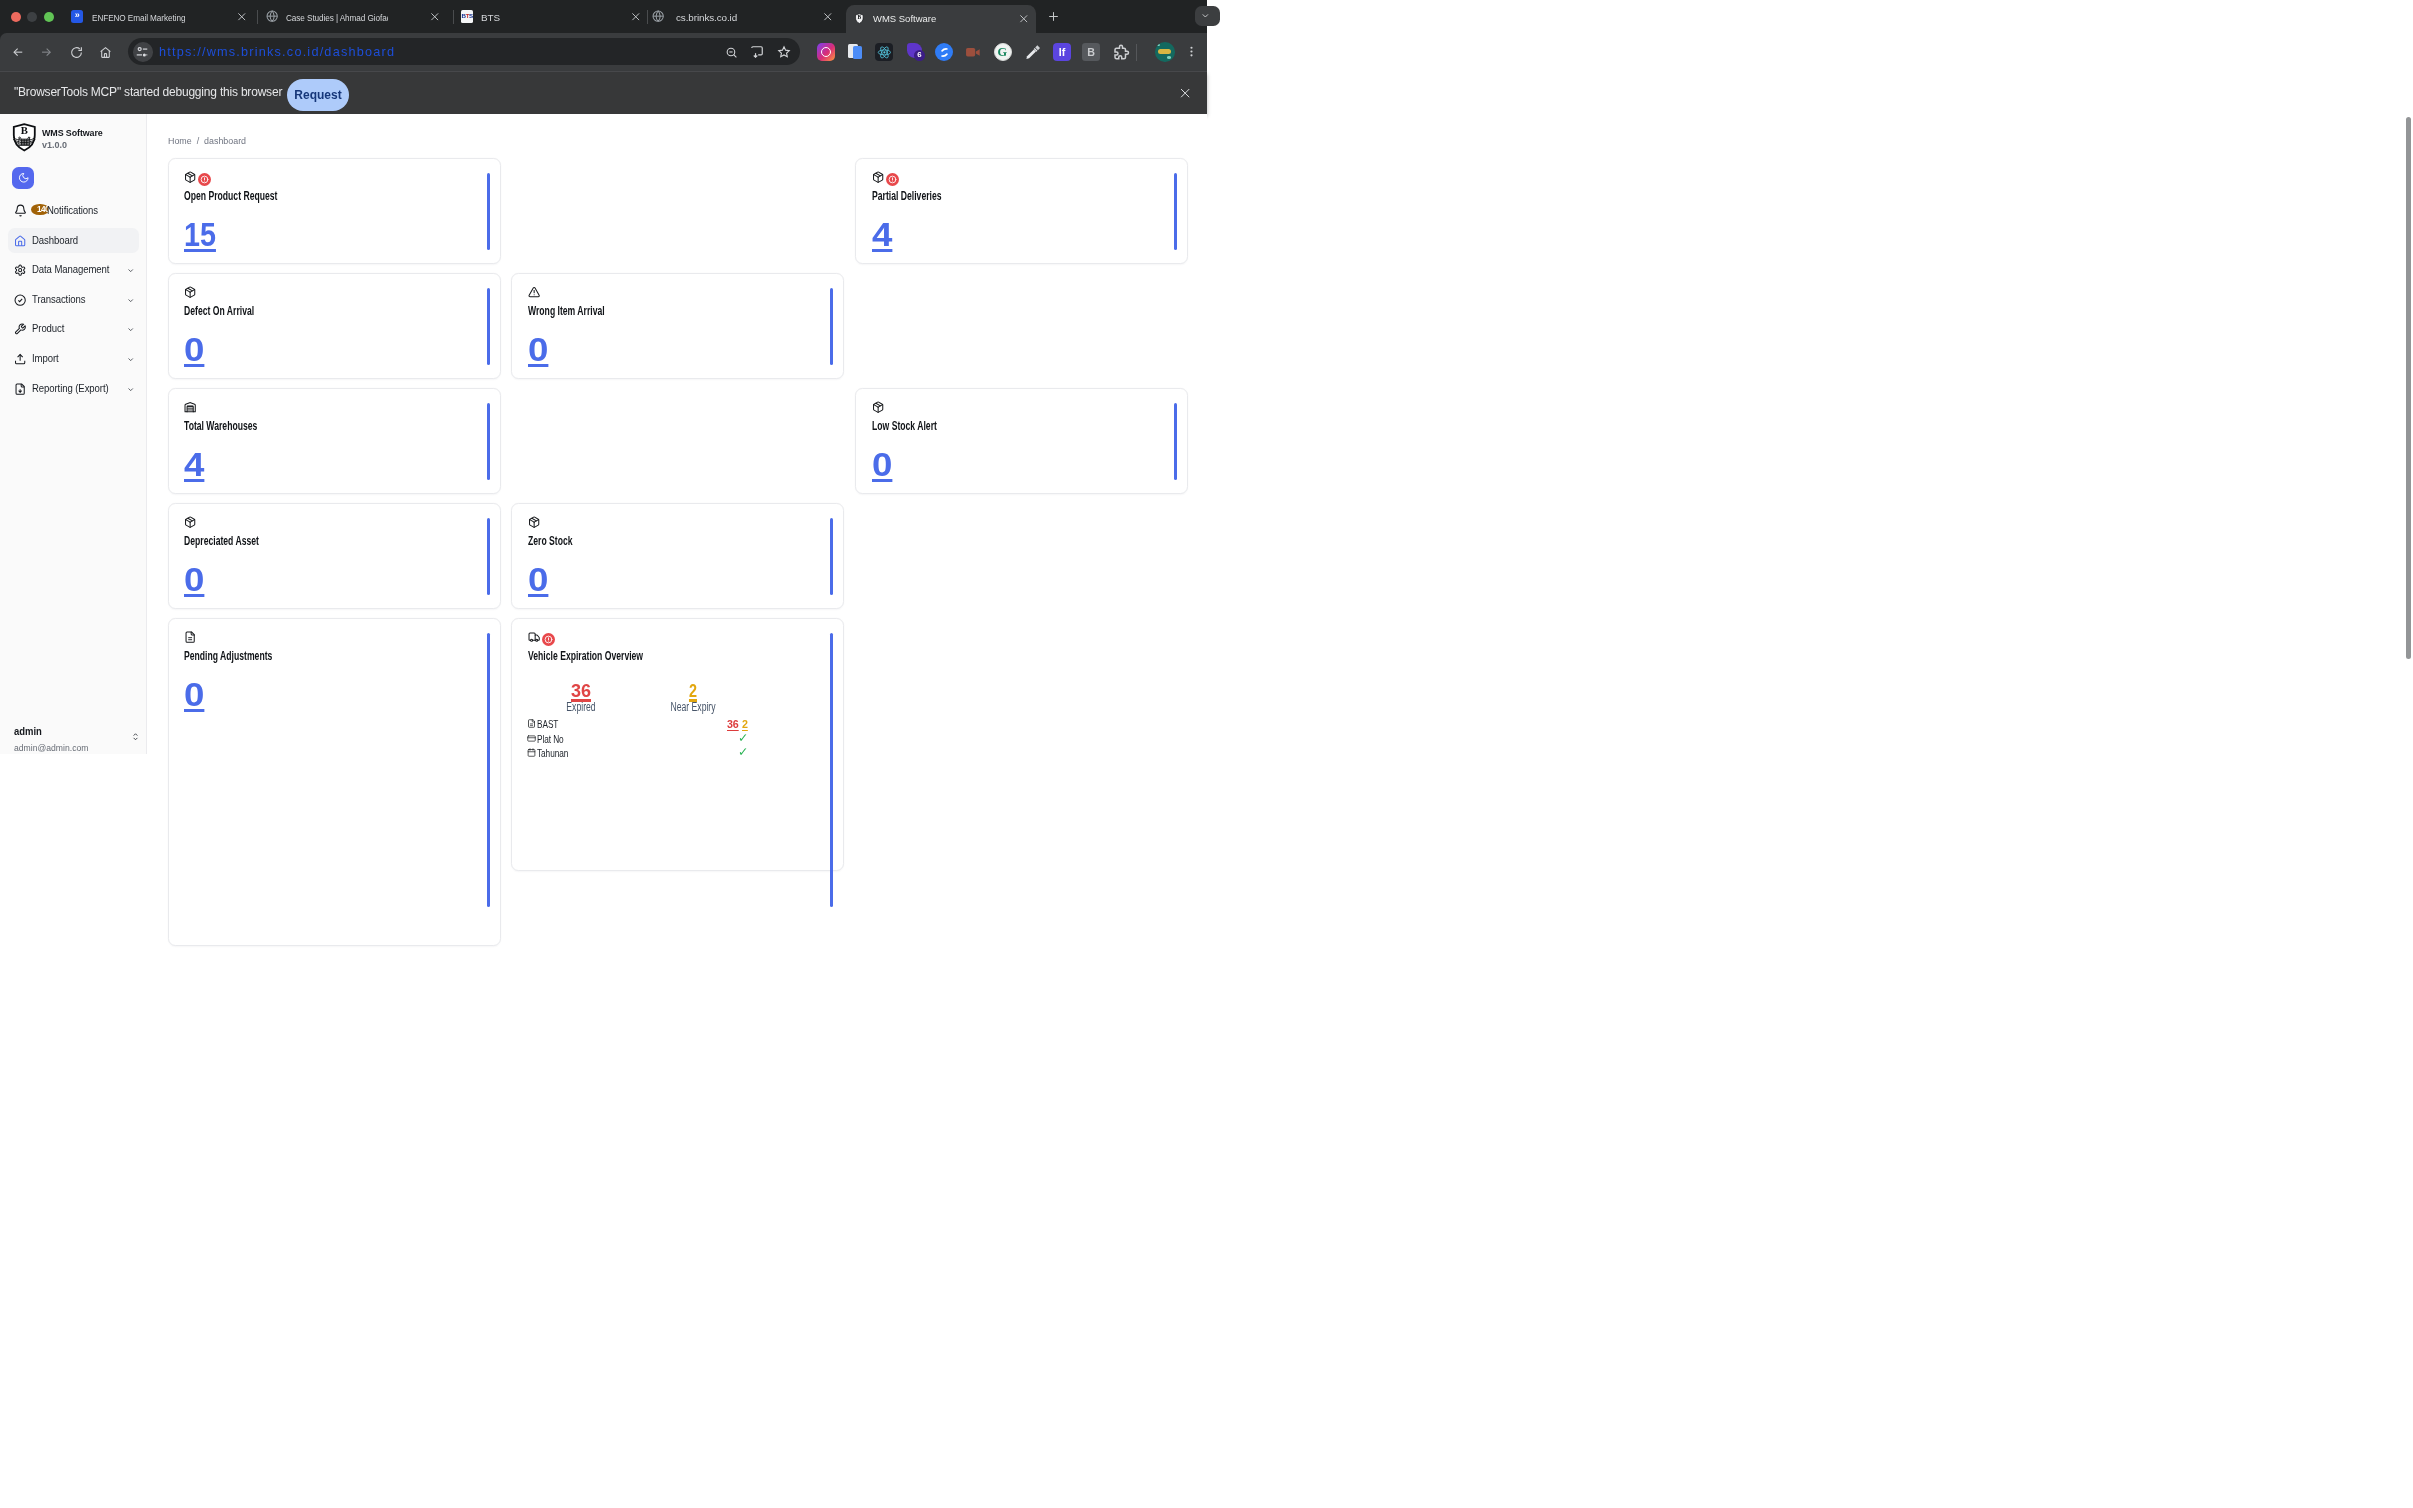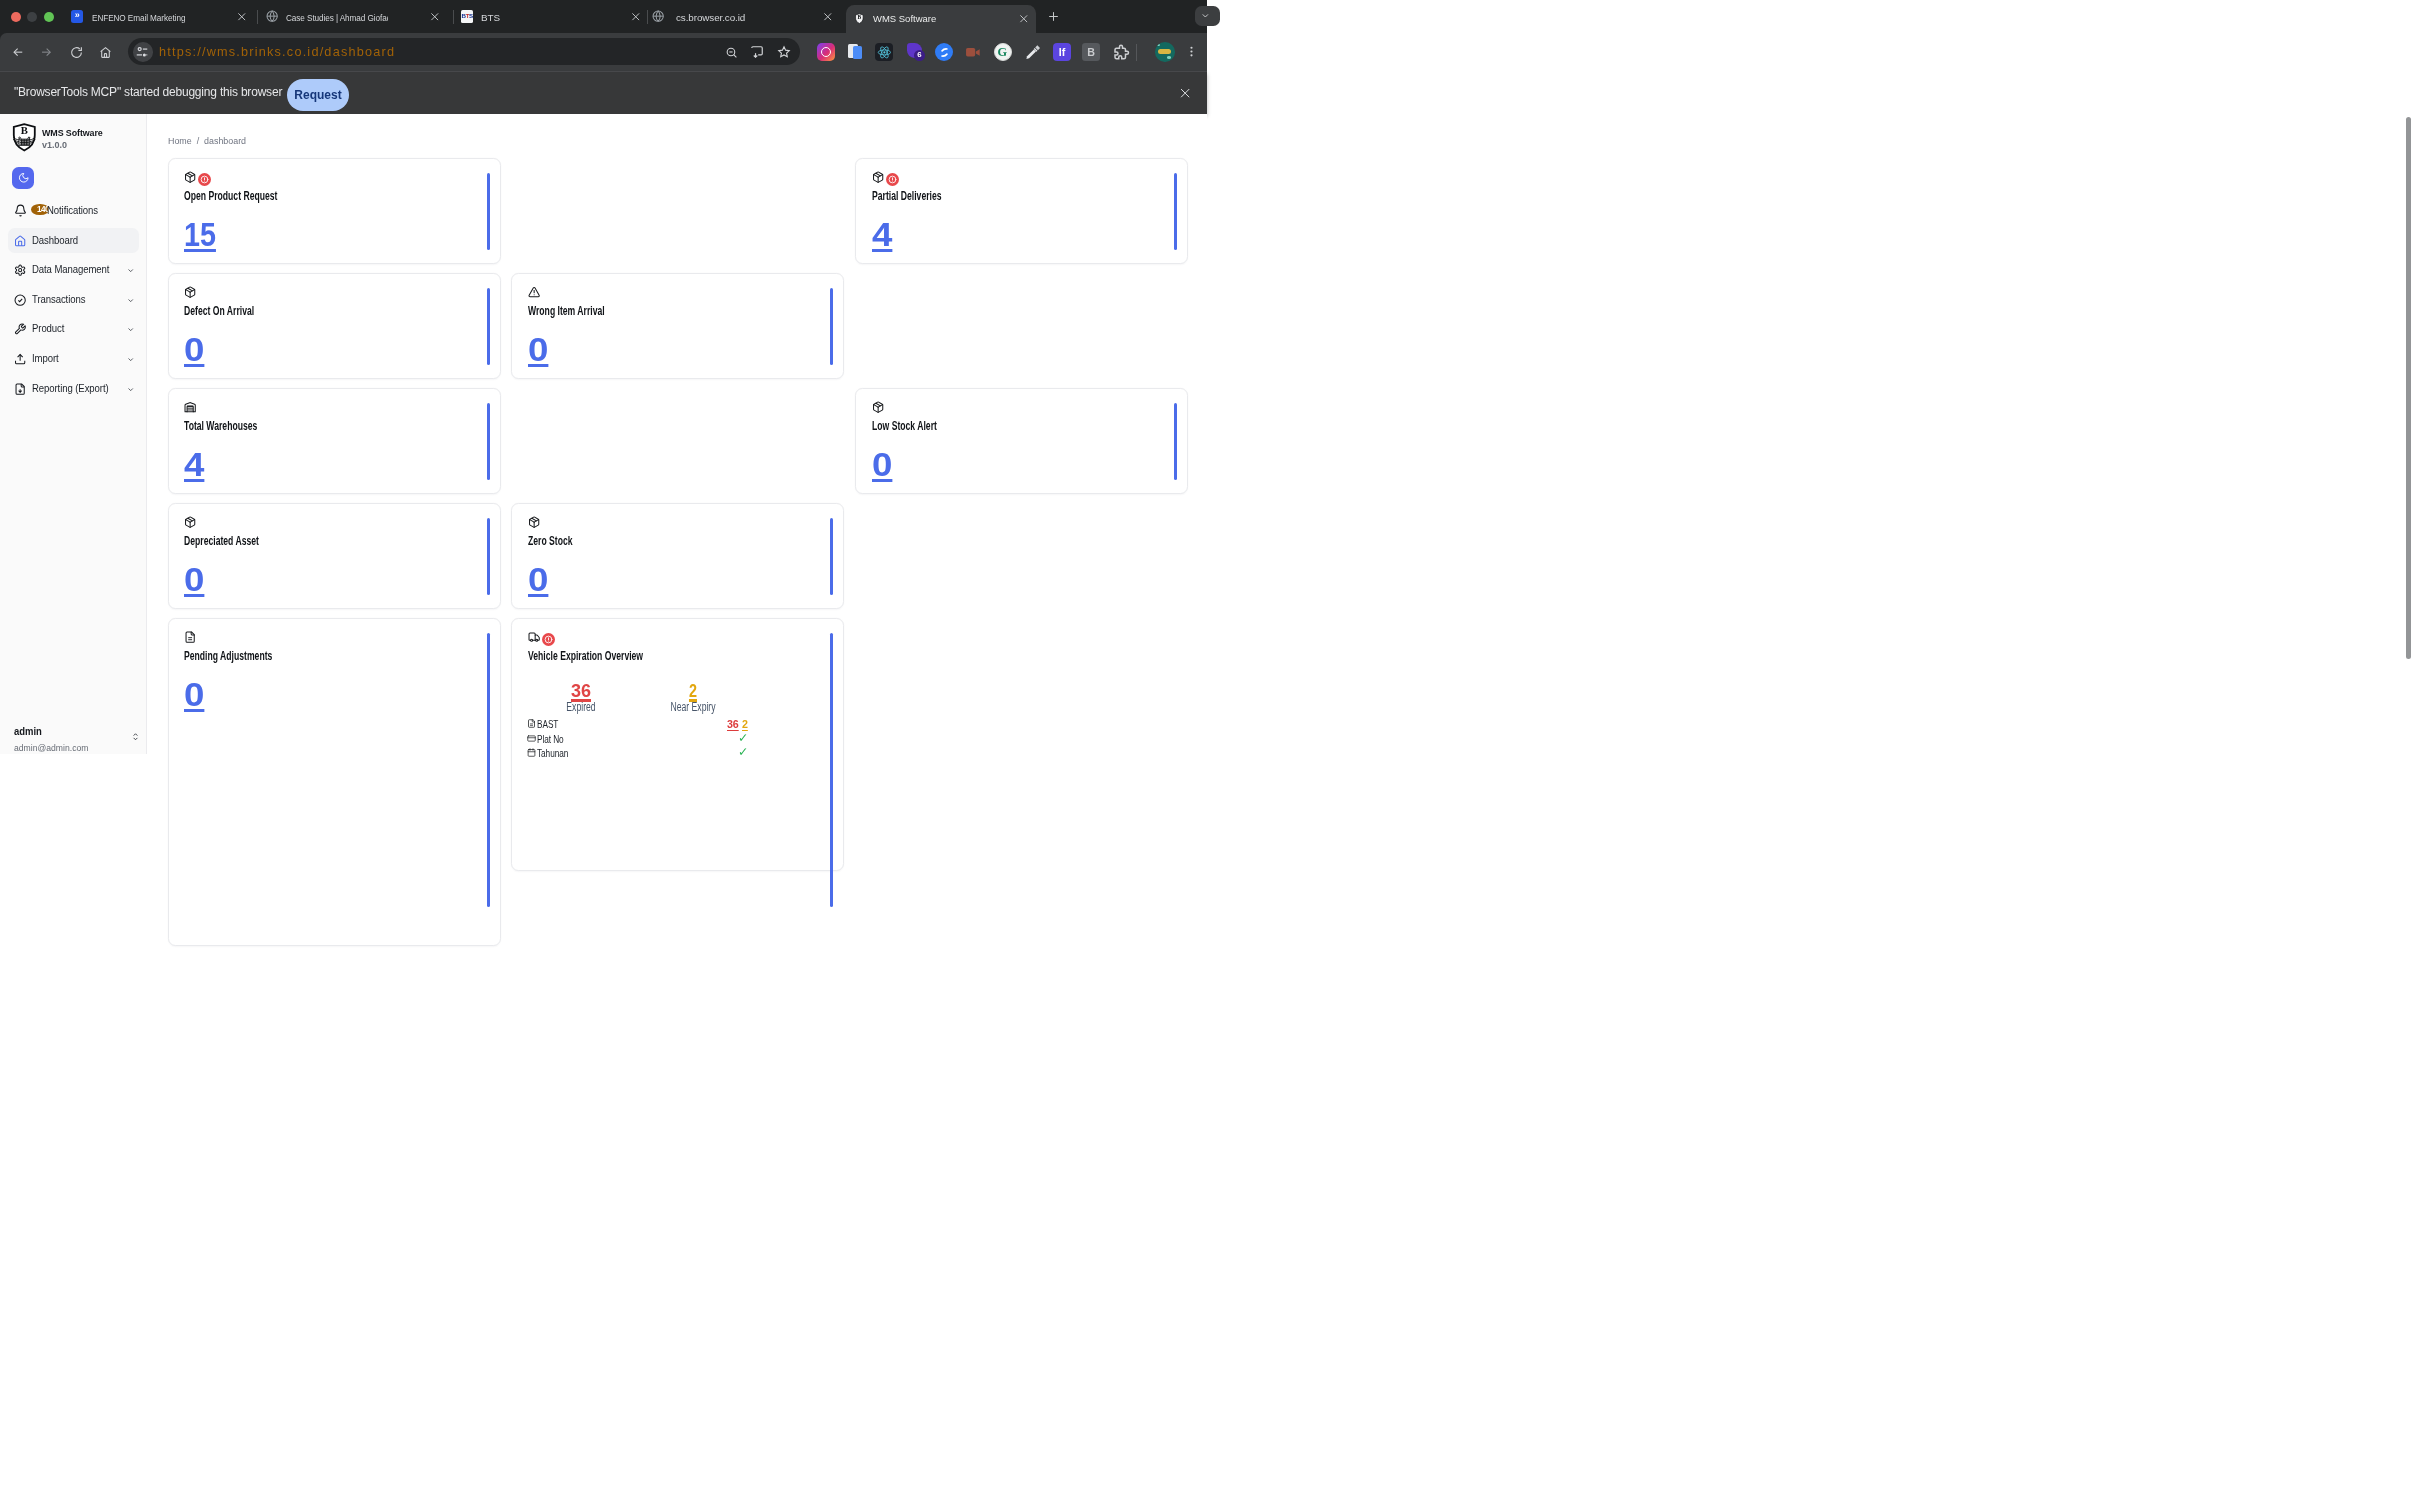--- a/index.html
+++ b/index.html
@@ -9,21 +9,21 @@
 .tabfav{position:absolute;top:10.3px;width:12.3px;height:12.3px}
 .tabtitle{position:absolute;top:11.5px;font-size:9.9px;color:#d5d7da;letter-spacing:-0.1px;white-space:nowrap}
 .tabx{position:absolute;top:10.7px;width:11.5px;height:11.5px;color:#c3c6c9}
 .tabdiv{position:absolute;top:9.9px;width:0.8px;height:14px;background:#4a4c4e}
 #activetab{position:absolute;left:846px;top:5.3px;width:190px;height:27.5px;background:#3a3c3e;border-radius:8.2px 8.2px 0 0}
 #toolbar{position:absolute;left:0;top:33px;width:1207px;height:39px;background:#3a3c3e;border-radius:6.6px 0 0 0}
 #toolbarbacking{position:absolute;left:0;top:33px;width:24.6px;height:24.6px;background:#212324}
 .tbico{position:absolute;color:#ced0d3}
 #urlpill{position:absolute;left:128px;top:38px;width:672px;height:27px;border-radius:14px;background:#232527}
 #tunecircle{position:absolute;left:133px;top:42px;width:19.7px;height:19.7px;border-radius:50%;background:#404245}
-#urltext{position:absolute;left:159px;top:45px;font-size:12.7px;color:#a16207;letter-spacing:1.2px}
+#urltext{position:absolute;left:159px;top:45px;font-size:12.7px;color:#1d4ed8;letter-spacing:1.2px}
 .ext{position:absolute;top:43px;width:18px;height:18px}
 #infobar{position:absolute;left:0;top:71px;width:1207px;height:43px;background:#373839;border-top:0.8px solid #47484b;box-shadow:0 2.5px 4.1px rgba(0,0,0,.28)}
 #infotext{position:absolute;left:14px;top:85px;font-size:12px;color:#e6e7e9;letter-spacing:-0.2px}
 #cancelbtn{position:absolute;left:287px;top:79px;width:62px;height:32px;border-radius:16.4px;background:#aecbfa;color:#16377a;font-size:12px;font-weight:700;text-align:center;line-height:32px}
 #app{position:absolute;left:0;top:114px;width:1207px;height:640px;background:#fff}
 #sidebar{position:absolute;left:0;top:0;width:147px;height:640px;background:#fafafa;border-right:0.8px solid #ebebee}
 .navitem{position:absolute;left:8.2px;width:131px;height:28px;border-radius:6.6px;color:#16191e}
 .navitem .nico{position:absolute;left:6.2px;top:7.8px;width:12.3px;height:12.3px}
 .navitem .nlabel{position:absolute;left:24px;top:8.2px;font-size:10.3px;letter-spacing:-0.1px;color:#1c2128;white-space:nowrap;transform:scaleX(.93);transform-origin:0 50%}
 .navitem .nchev{position:absolute;right:4.9px;top:11px;width:7.4px;height:7.4px;color:#333840}
@@ -64,21 +64,21 @@
   <div class="tabtitle" style="left:481px">BTS</div>
   <svg class="tabx" style="left:630px" viewBox="0 0 24 24" fill="none" stroke="currentColor" stroke-width="2">
       <path d="M5 5l14 14M19 5L5 19"></path>
     </svg>
   <div class="tabdiv" style="left:647px"></div>
   <svg class="tabfav" style="left:652px" viewBox="0 0 24 24" fill="none" stroke="#9aa0a6" stroke-width="2">
       <circle cx="12" cy="12" r="10"></circle>
       <path d="M2 12h20"></path>
       <path d="M12 2a15.3 15.3 0 0 1 4 10 15.3 15.3 0 0 1-4 10 15.3 15.3 0 0 1-4-10 15.3 15.3 0 0 1 4-10z"></path>
     </svg>
-  <div class="tabtitle" style="left:676px">cs.browser.co.id</div>
+  <div class="tabtitle" style="left:676px">cs.brinks.co.id</div>
   <svg class="tabx" style="left:822px" viewBox="0 0 24 24" fill="none" stroke="currentColor" stroke-width="2">
       <path d="M5 5l14 14M19 5L5 19"></path>
     </svg>
   <svg class="tabx" style="left:1047px;top:9.9px;width:13px;height:13px;color:#c9ccce" viewBox="0 0 24 24" fill="none" stroke="currentColor" stroke-width="1.8">
       <path d="M12 4v16M4 12h16"></path>
     </svg>
   <div style="position:absolute;left:1195px;top:5.7px;width:24.6px;height:20px;border-radius:6.6px;background:#3c3e40"></div>
   <svg style="position:absolute;left:1200px;top:11px;width:10.7px;height:9px;color:#d2d4d6" viewBox="0 0 24 24" fill="none" stroke="currentColor" stroke-width="2.4">
       <path d="m5 9 7 7 7-7"></path>
     </svg>

